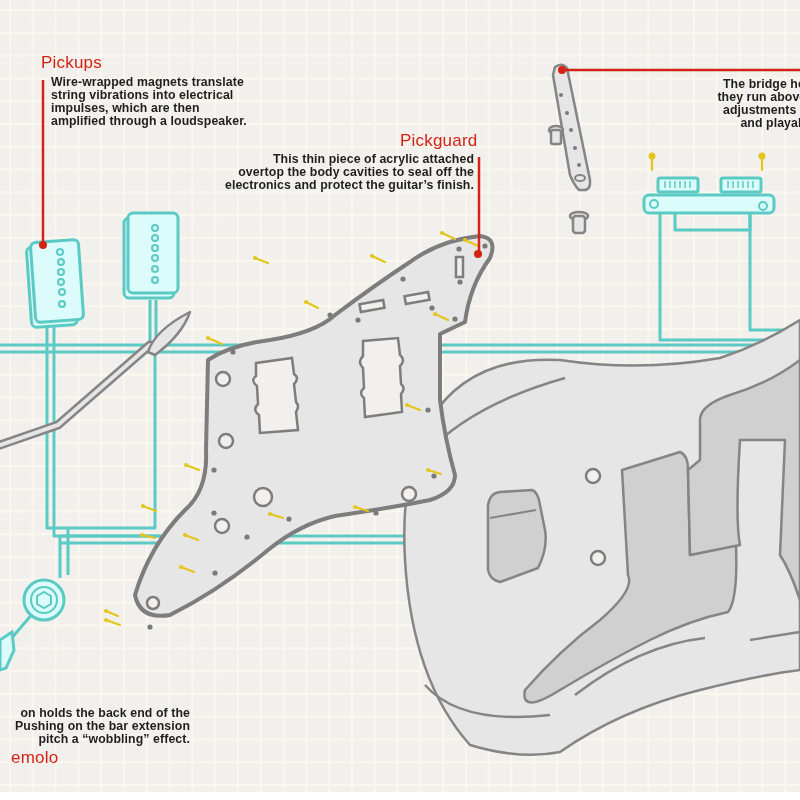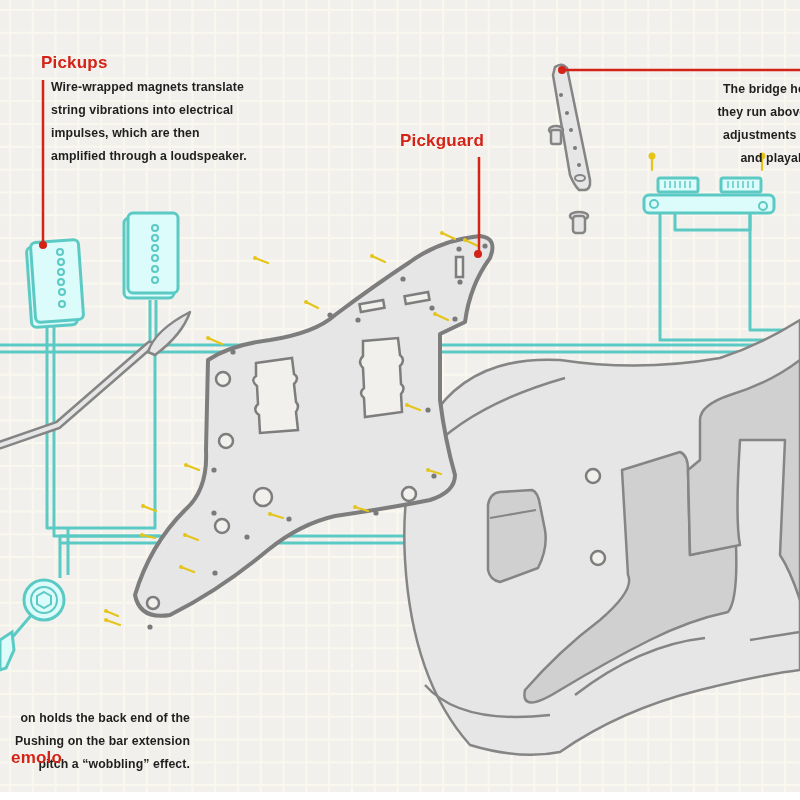--- a/index.html
+++ b/index.html
@@ -9,26 +9,26 @@
     background-color: #f1f0ec;
     background-image:
       linear-gradient(to right, #faf8ee 2px, transparent 2px),
       linear-gradient(to bottom, #faf8ee 2px, transparent 2px);
     background-size: 22.8px 22.8px;
     background-position: 9px 9px;
   }
   svg#art { position: absolute; left: 0; top: 0; width: 800px; height: 792px; }
   .label {
     position: absolute; font-family: "Liberation Sans", sans-serif;
-    color: #1f1f1f; font-size: 12.3px; line-height: 23px; font-weight: 600;
+    color: #1f1f1f; font-size: 12.3px; line-height: 13px; font-weight: 600;
     white-space: pre-line; letter-spacing: 0.1px;
   }
   .title {
     position: absolute; font-family: "Liberation Sans", sans-serif;
-    color: #d42316; font-size: 17px; font-weight: 700; letter-spacing: 0.2px;
+    color: #d42316; font-size: 17px; font-weight: 400; letter-spacing: 0.2px;
     white-space: nowrap;
   }
   .right { text-align: right; }
   .center { text-align: center; }
   .screw { stroke: #e5c51b; stroke-width: 2.2; stroke-linecap: round; }
   .screwhead { fill: #e5c51b; }
   .wire { fill: none; stroke: #5ccac4; stroke-width: 3; stroke-linejoin: round; }
   .teal-part { fill: #dcfbfb; stroke: #5ccac4; stroke-width: 3; }
   .metal { fill: #e6e6e6; stroke: #858585; stroke-width: 2.5; stroke-linejoin: round; }
   .metal-thick { fill: #e6e6e6; stroke: #7d7d7d; stroke-width: 4; stroke-linejoin: round; }
@@ -292,20 +292,23 @@
   <line class="redline" x1="563" y1="70" x2="800" y2="70"></line>
 </svg>
 
 <div class="title" style="left:41px; top:53px;">Pickups</div>
 <div class="label" style="left:51px; top:76px;">Wire-wrapped magnets translate
 string vibrations into electrical
 impulses, which are then
 amplified through a loudspeaker.</div>
 
 <div class="title" style="left:400px; top:131px;text-align:right;">Pickguard</div>
+<div class="label right" style="right:326px; top:153px;">This thin piece of acrylic attached
+overtop the body cavities to seal off the
+electronics and protect the guitar’s finish.</div>
 
 <div class="label center" style="left:683px; top:78px; width:180px;">The bridge helps
 they run above the
 adjustments to fi
 and playab</div>
 
 <div class="label right" style="right:610px; top:707px;">on holds the back end of the
 Pushing on the bar extension
 pitch a “wobbling” effect.</div>
 <div class="title" style="left:11px; top:748px;">emolo</div>

